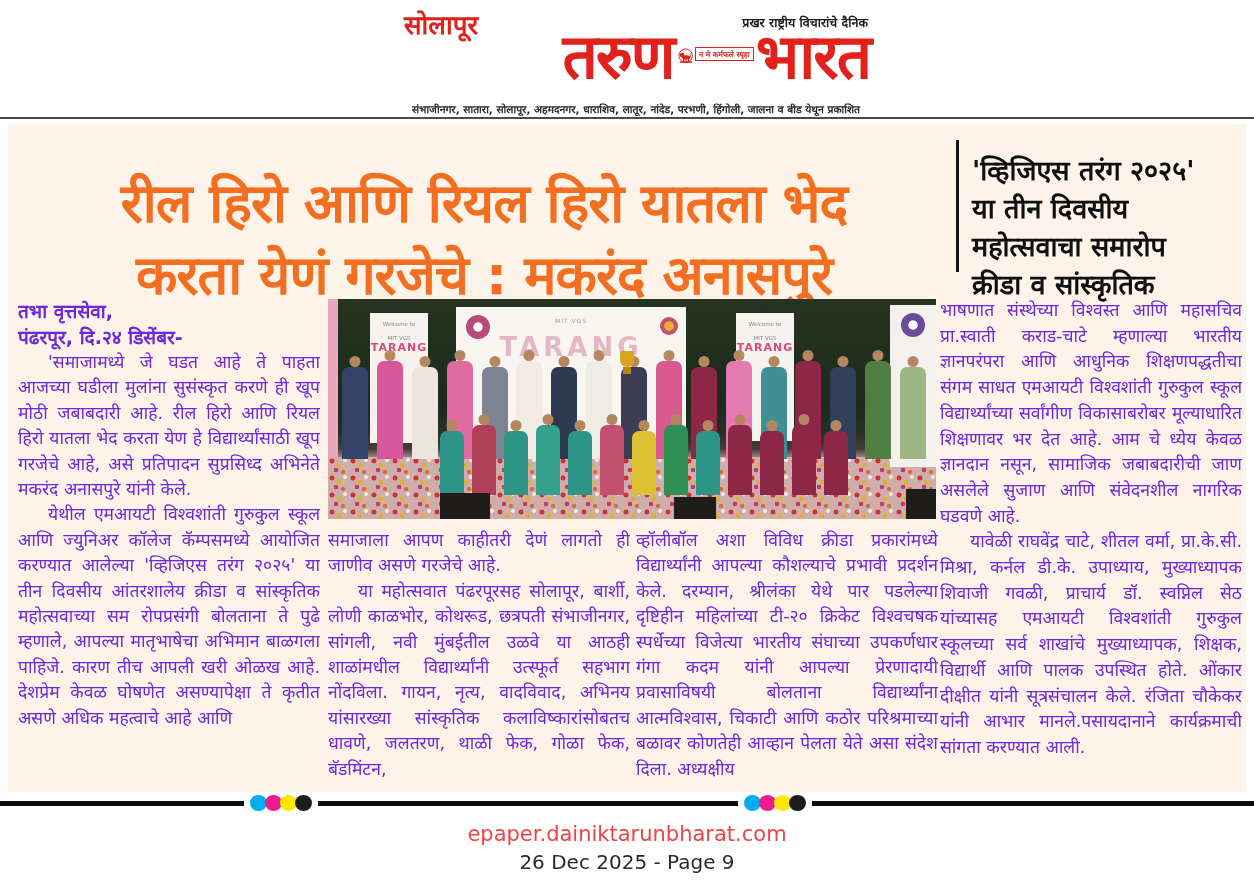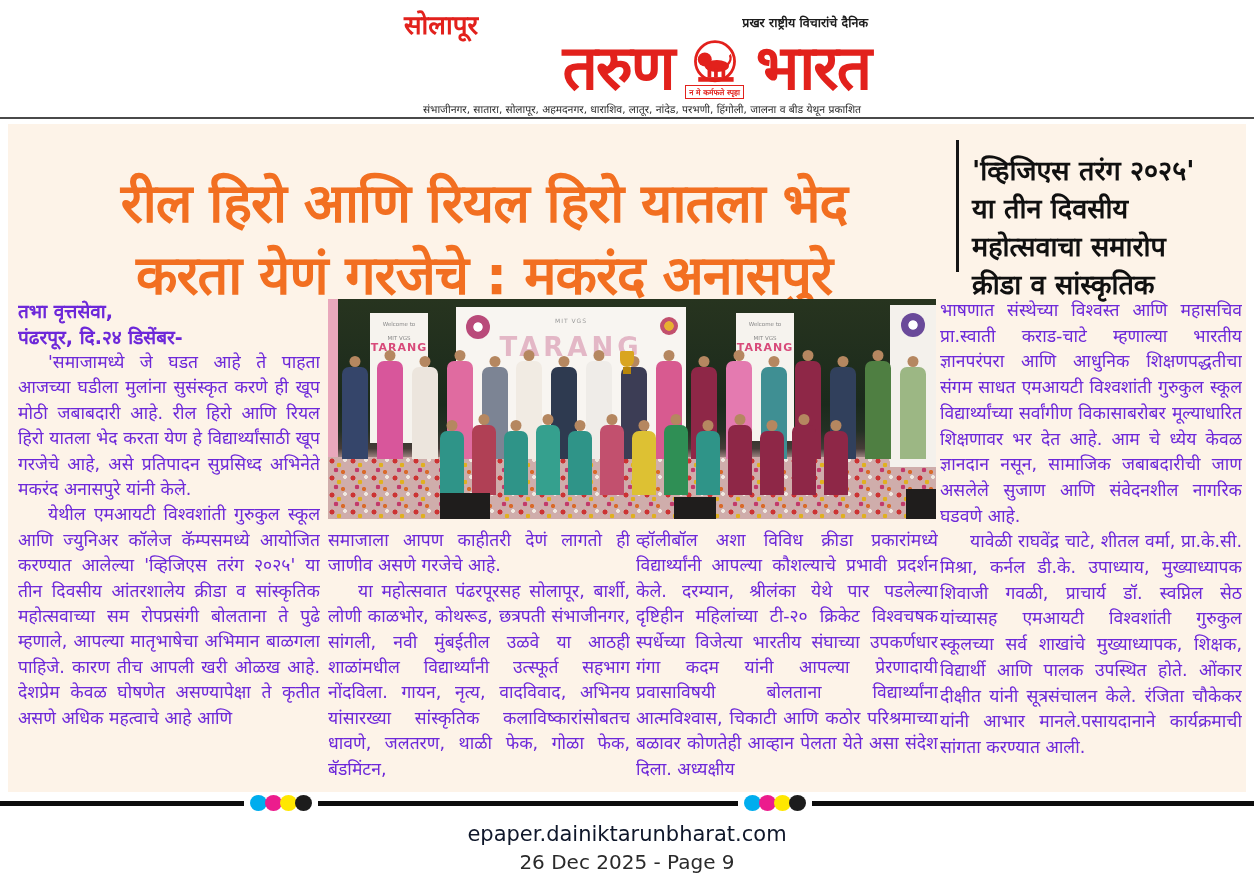--- a/index.html
+++ b/index.html
@@ -8,24 +8,24 @@
     position:relative;width:1254px;height:884px;background:#ffffff;
     font-family:"DejaVu Sans","Liberation Sans",sans-serif;color:#222;
     overflow:hidden;
   }
   
   .masthead{position:absolute;left:392px;top:4px;width:478px;height:112px;}
   .edition{position:absolute;left:12px;top:2px;font-size:26px;font-weight:bold;color:#e2211c;}
   .tagline{position:absolute;right:2px;top:10px;font-size:12.5px;font-weight:bold;color:#1c1c1c;}
   .title-row{position:absolute;left:0;top:22px;width:100%;display:flex;align-items:center;justify-content:flex-end;}
   .title-word{font-size:62px;line-height:0.98;font-weight:bold;color:#e2211c;letter-spacing:-2px;}
-  .lion-block{width:78px;display:flex;flex-direction:column;align-items:center;margin:12px 2px;}
+  .lion-block{width:78px;display:flex;flex-direction:row;align-items:center;margin:4px 2px;}
   .motto-box{border:1.5px solid #e2211c;background:#fff;color:#e2211c;font-size:7.5px;font-weight:bold;
     padding:1px 3px;margin-top:-7px;white-space:nowrap;}
-  .cities{position:absolute;left:11px;bottom:0;width:100%;text-align:center;font-size:10.5px;font-weight:normal;color:#2b2b2b;}
+  .cities{position:absolute;left:5px;bottom:0;width:100%;text-align:center;font-size:10.5px;font-weight:bold;color:#2b2b2b;}
   .top-rule{position:absolute;left:0;top:117px;width:1254px;height:2px;background:#4a4a4a;}
   
   .page{position:absolute;left:8px;top:124px;width:1238px;height:668px;background:#fdf3e8;}
   .headline{position:absolute;left:6px;top:8px;width:940px;text-align:center;
     color:#f26f21;font-weight:bold;font-size:54px;line-height:72px;letter-spacing:-1px;}
   .vdivider{position:absolute;left:948px;top:16px;width:3px;height:132px;background:#151515;}
   .side-head{position:absolute;left:964px;top:6px;width:272px;color:#101010;
     font-weight:bold;font-size:27px;line-height:38px;}
   .col{position:absolute;overflow:hidden;font-size:17.5px;line-height:25.4px;color:#6d28d9;
     text-align:justify;}
@@ -96,21 +96,21 @@
   .spk-c{right:0;width:30px;height:30px;}
   
   .footer-line{position:absolute;left:0;top:801px;width:1254px;height:5px;background:#0d0d0d;}
   .dots-group{position:absolute;top:792px;height:22px;background:#ffffff;padding:0 6px;
     display:flex;align-items:center;}
   .dg-1{left:244px;}
   .dg-2{left:738px;}
   .dot{width:17px;height:16px;border-radius:50%;margin-left:-2px;}
   .dot:first-child{margin-left:0;}
   .dot-c{background:#00adee}.dot-m{background:#ec1c8d}.dot-y{background:#ffe700}.dot-k{background:#1c1c1c}
-  .footer-url{position:absolute;top:822px;width:1254px;text-align:center;font-size:21px;color:#0f172a;
+  .footer-url{position:absolute;top:822px;width:1254px;text-align:center;font-size:21px;color:#ef4444;
     text-decoration:none;display:block;}
   .footer-date{position:absolute;top:850px;width:1254px;text-align:center;font-size:20px;color:#2a2a2a;}
 </style>
 </head>
 <body>
 
 <header class="masthead">
   <div class="edition">सोलापूर</div>
   <div class="tagline">प्रखर राष्ट्रीय विचारांचे दैनिक</div>
   <div class="title-row">

